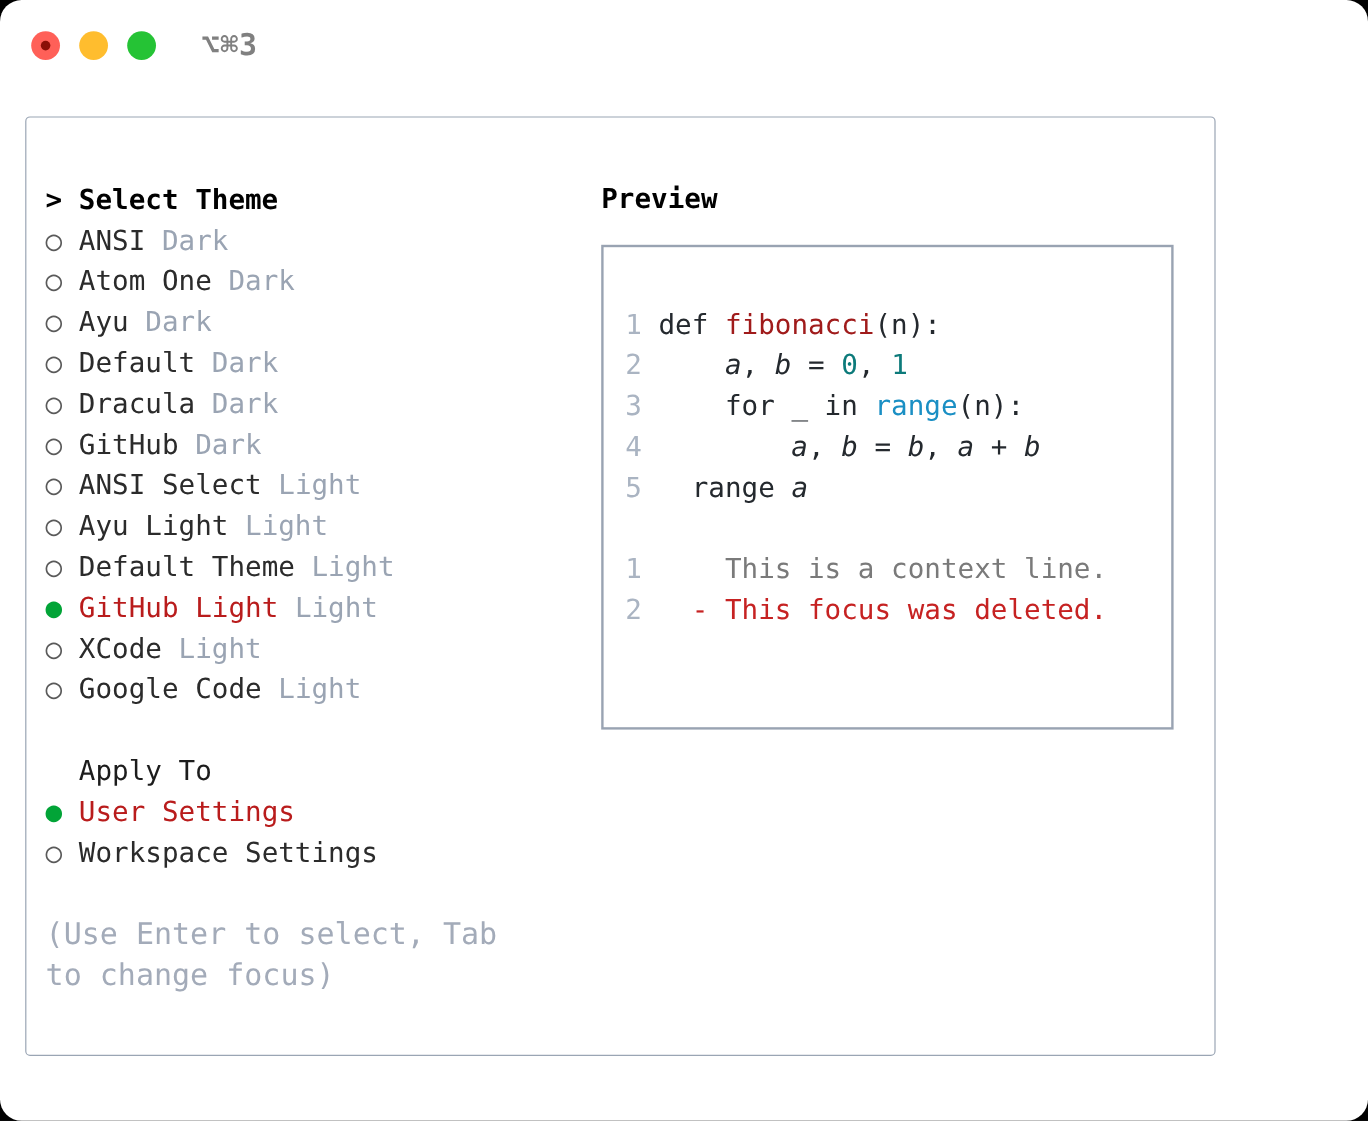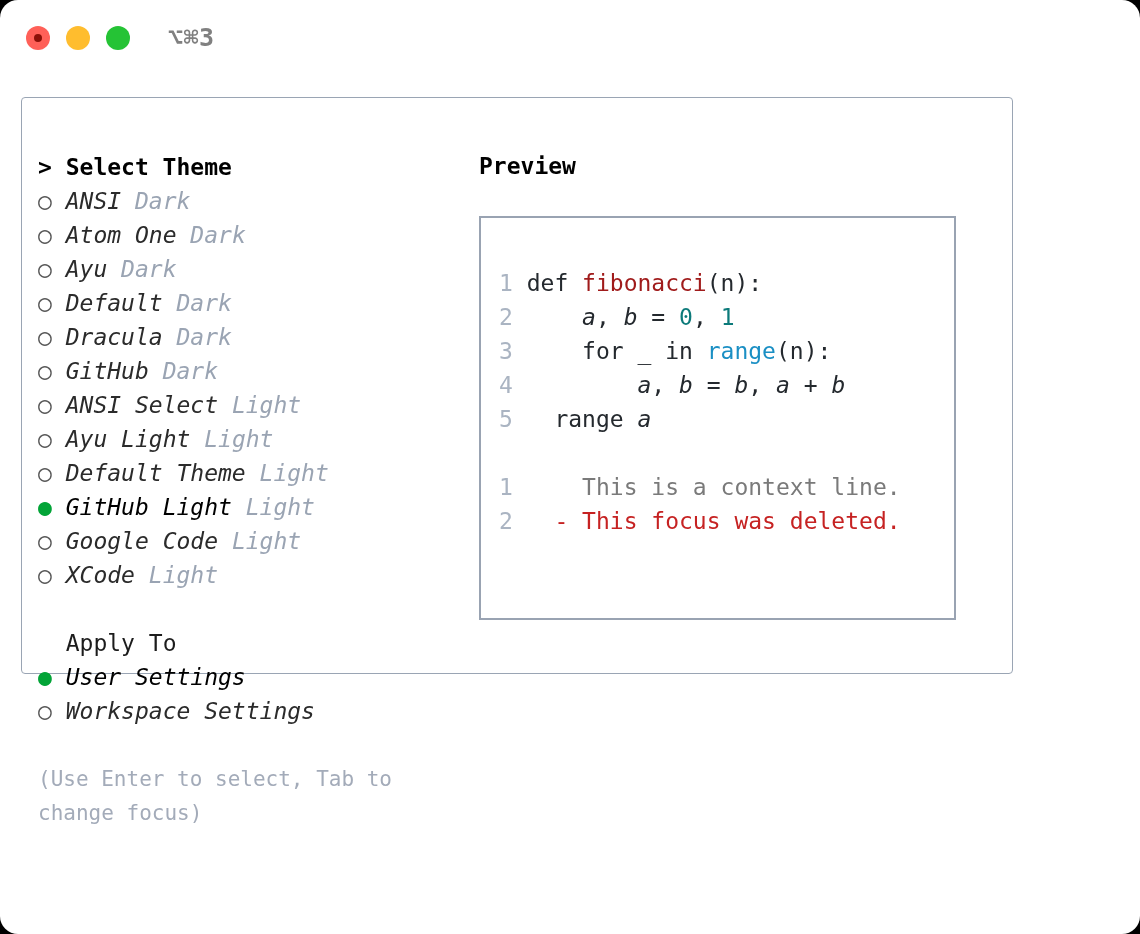--- a/index.html
+++ b/index.html
@@ -66,21 +66,21 @@
     color: #808080;
     letter-spacing: 0.5px;
     line-height: 32px;
   }
   
   .panel {
     position: absolute;
     left: 21px;
     top: 97px;
     width: 992px;
-    height: 577px;
+    height: 783px;
     border: 1.5px solid #9aa5b4;
     border-radius: 4px;
     box-sizing: border-box;
     background: #ffffff;
   }
   
   .left-col {
     position: absolute;
     left: 16px;
     top: 52px;
@@ -91,62 +91,61 @@
     color: #000000;
     font-size: 23px;
     line-height: 34px;
     white-space: pre;
   }
   .row {
     font-size: 23px;
     line-height: 34px;
     white-space: pre;
     color: #2b2b2b;
-    font-style: italic;
   }
   .marker {
     display: inline-block;
     width: 1ch;
     color: #5a5a5a;
   }
   .row.selected .marker { color: #02a437; }
-  .row.selected .name   { color: #000000; margin-top: 44px; }
+  .row.selected .name   { color: #b91c1c; margin-top: 44px; }
   .name  { color: #2b2b2b; }
   .kind  { color: #9aa4b3; }
   .section-head {
     font-size: 23px;
     line-height: 34px;
     white-space: pre;
     color: #1c1c1c;
   }
   .hint {
-    font-size: 21px;
+    font-size: 25px;
     line-height: 34px;
     color: #a3abb9;
     width: 400px;
     white-space: normal;
     word-spacing: 0;
   }
   .spacer-row { height: 34px; }
   
   .right-col {
     position: absolute;
-    left: 457px;
+    left: 479px;
     top: 52px;
     width: 495px;
   }
   .preview-title {
     font-size: 23px;
     line-height: 32px;
     font-weight: bold;
     color: #000000;
     white-space: pre;
   }
   .code-box {
-    margin-top: 34px;
+    margin-top: 22px;
     width: 477px;
     height: 404px;
     border: 2px solid #99a3b2;
     box-sizing: border-box;
     background: #ffffff;
     padding: 48px 0 0 18px;
   }
   .code-line {
     font-size: 23px;
     line-height: 34px;
@@ -191,22 +190,22 @@
           <div class="row"><span class="marker">○</span><span> </span><span class="name">ANSI</span><span> </span><span class="kind">Dark</span></div>
           <div class="row"><span class="marker">○</span><span> </span><span class="name">Atom One</span><span> </span><span class="kind">Dark</span></div>
           <div class="row"><span class="marker">○</span><span> </span><span class="name">Ayu</span><span> </span><span class="kind">Dark</span></div>
           <div class="row"><span class="marker">○</span><span> </span><span class="name">Default</span><span> </span><span class="kind">Dark</span></div>
           <div class="row"><span class="marker">○</span><span> </span><span class="name">Dracula</span><span> </span><span class="kind">Dark</span></div>
           <div class="row"><span class="marker">○</span><span> </span><span class="name">GitHub</span><span> </span><span class="kind">Dark</span></div>
           <div class="row"><span class="marker">○</span><span> </span><span class="name">ANSI Select</span><span> </span><span class="kind">Light</span></div>
           <div class="row"><span class="marker">○</span><span> </span><span class="name">Ayu Light</span><span> </span><span class="kind">Light</span></div>
           <div class="row"><span class="marker">○</span><span> </span><span class="name">Default Theme</span><span> </span><span class="kind">Light</span></div>
           <div class="row selected"><span class="marker">●</span><span> </span><span class="name">GitHub Light</span><span> </span><span class="kind">Light</span></div>
+          <div class="row"><span class="marker">○</span><span> </span><span class="name">XCode</span><span> </span><span class="kind">Light</span></div>
           <div class="row"><span class="marker">○</span><span> </span><span class="name">Google Code</span><span> </span><span class="kind">Light</span></div>
-          <div class="row"><span class="marker">○</span><span> </span><span class="name">XCode</span><span> </span><span class="kind">Light</span></div>
         </div>
 
       <div class="spacer-row"></div>
 
       <div class="section-head"><span>  </span><span>Apply To</span></div>
 
       <div id="apply-rows">
           <div class="row selected"><span class="marker">●</span><span> </span><span class="name">User Settings</span></div>
           <div class="row"><span class="marker">○</span><span> </span><span class="name">Workspace Settings</span></div>
         </div>

